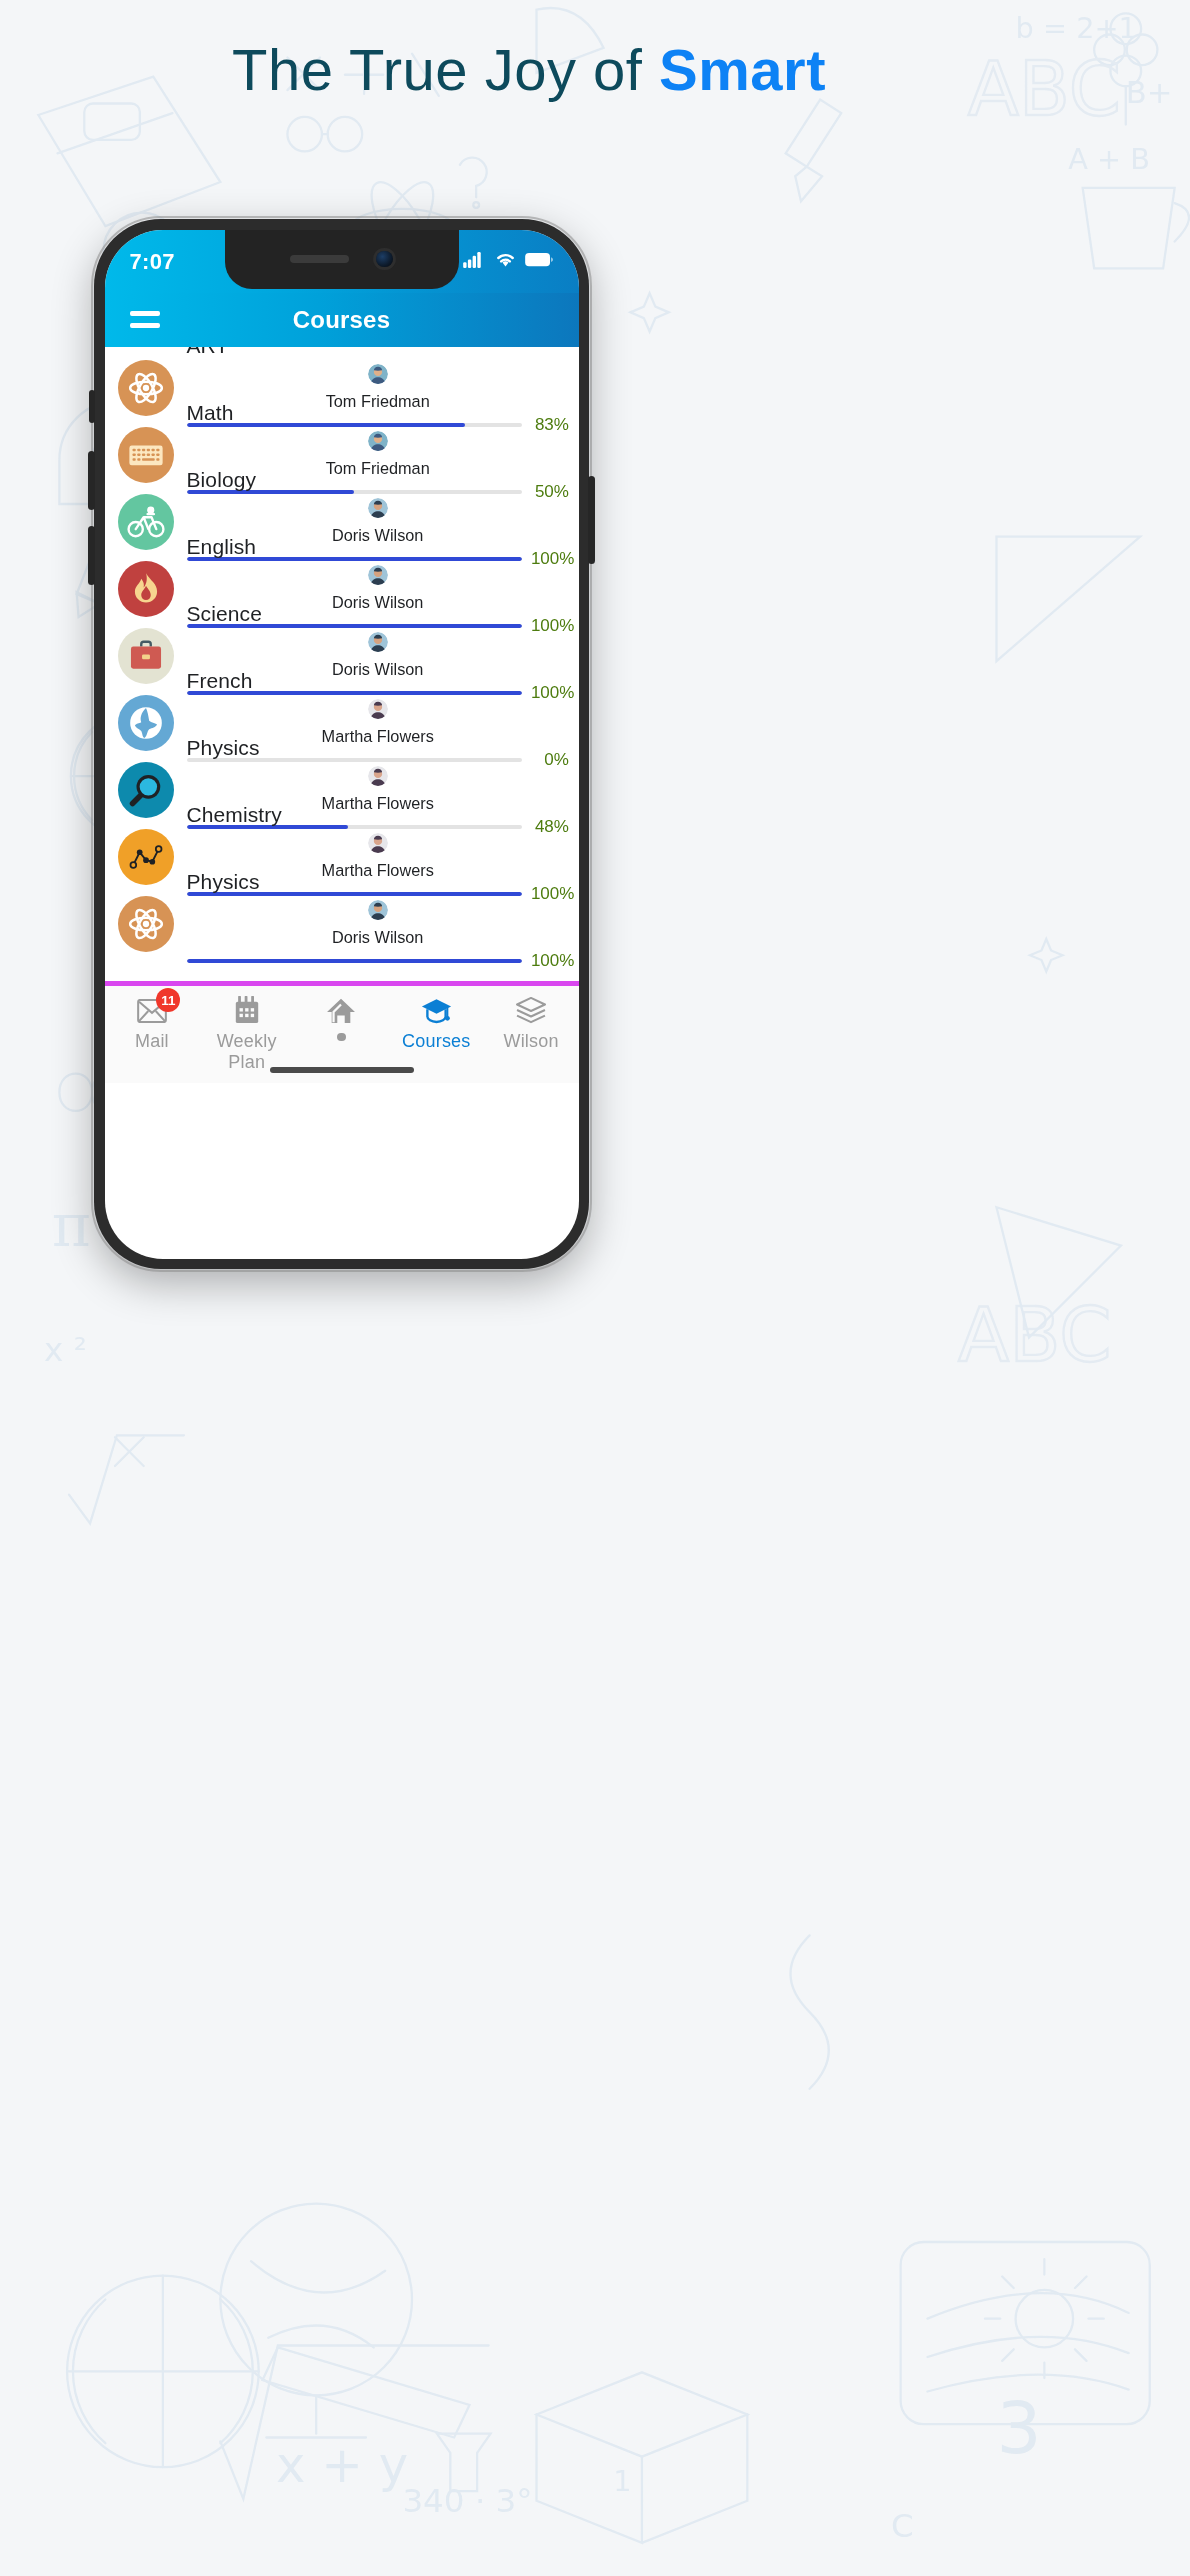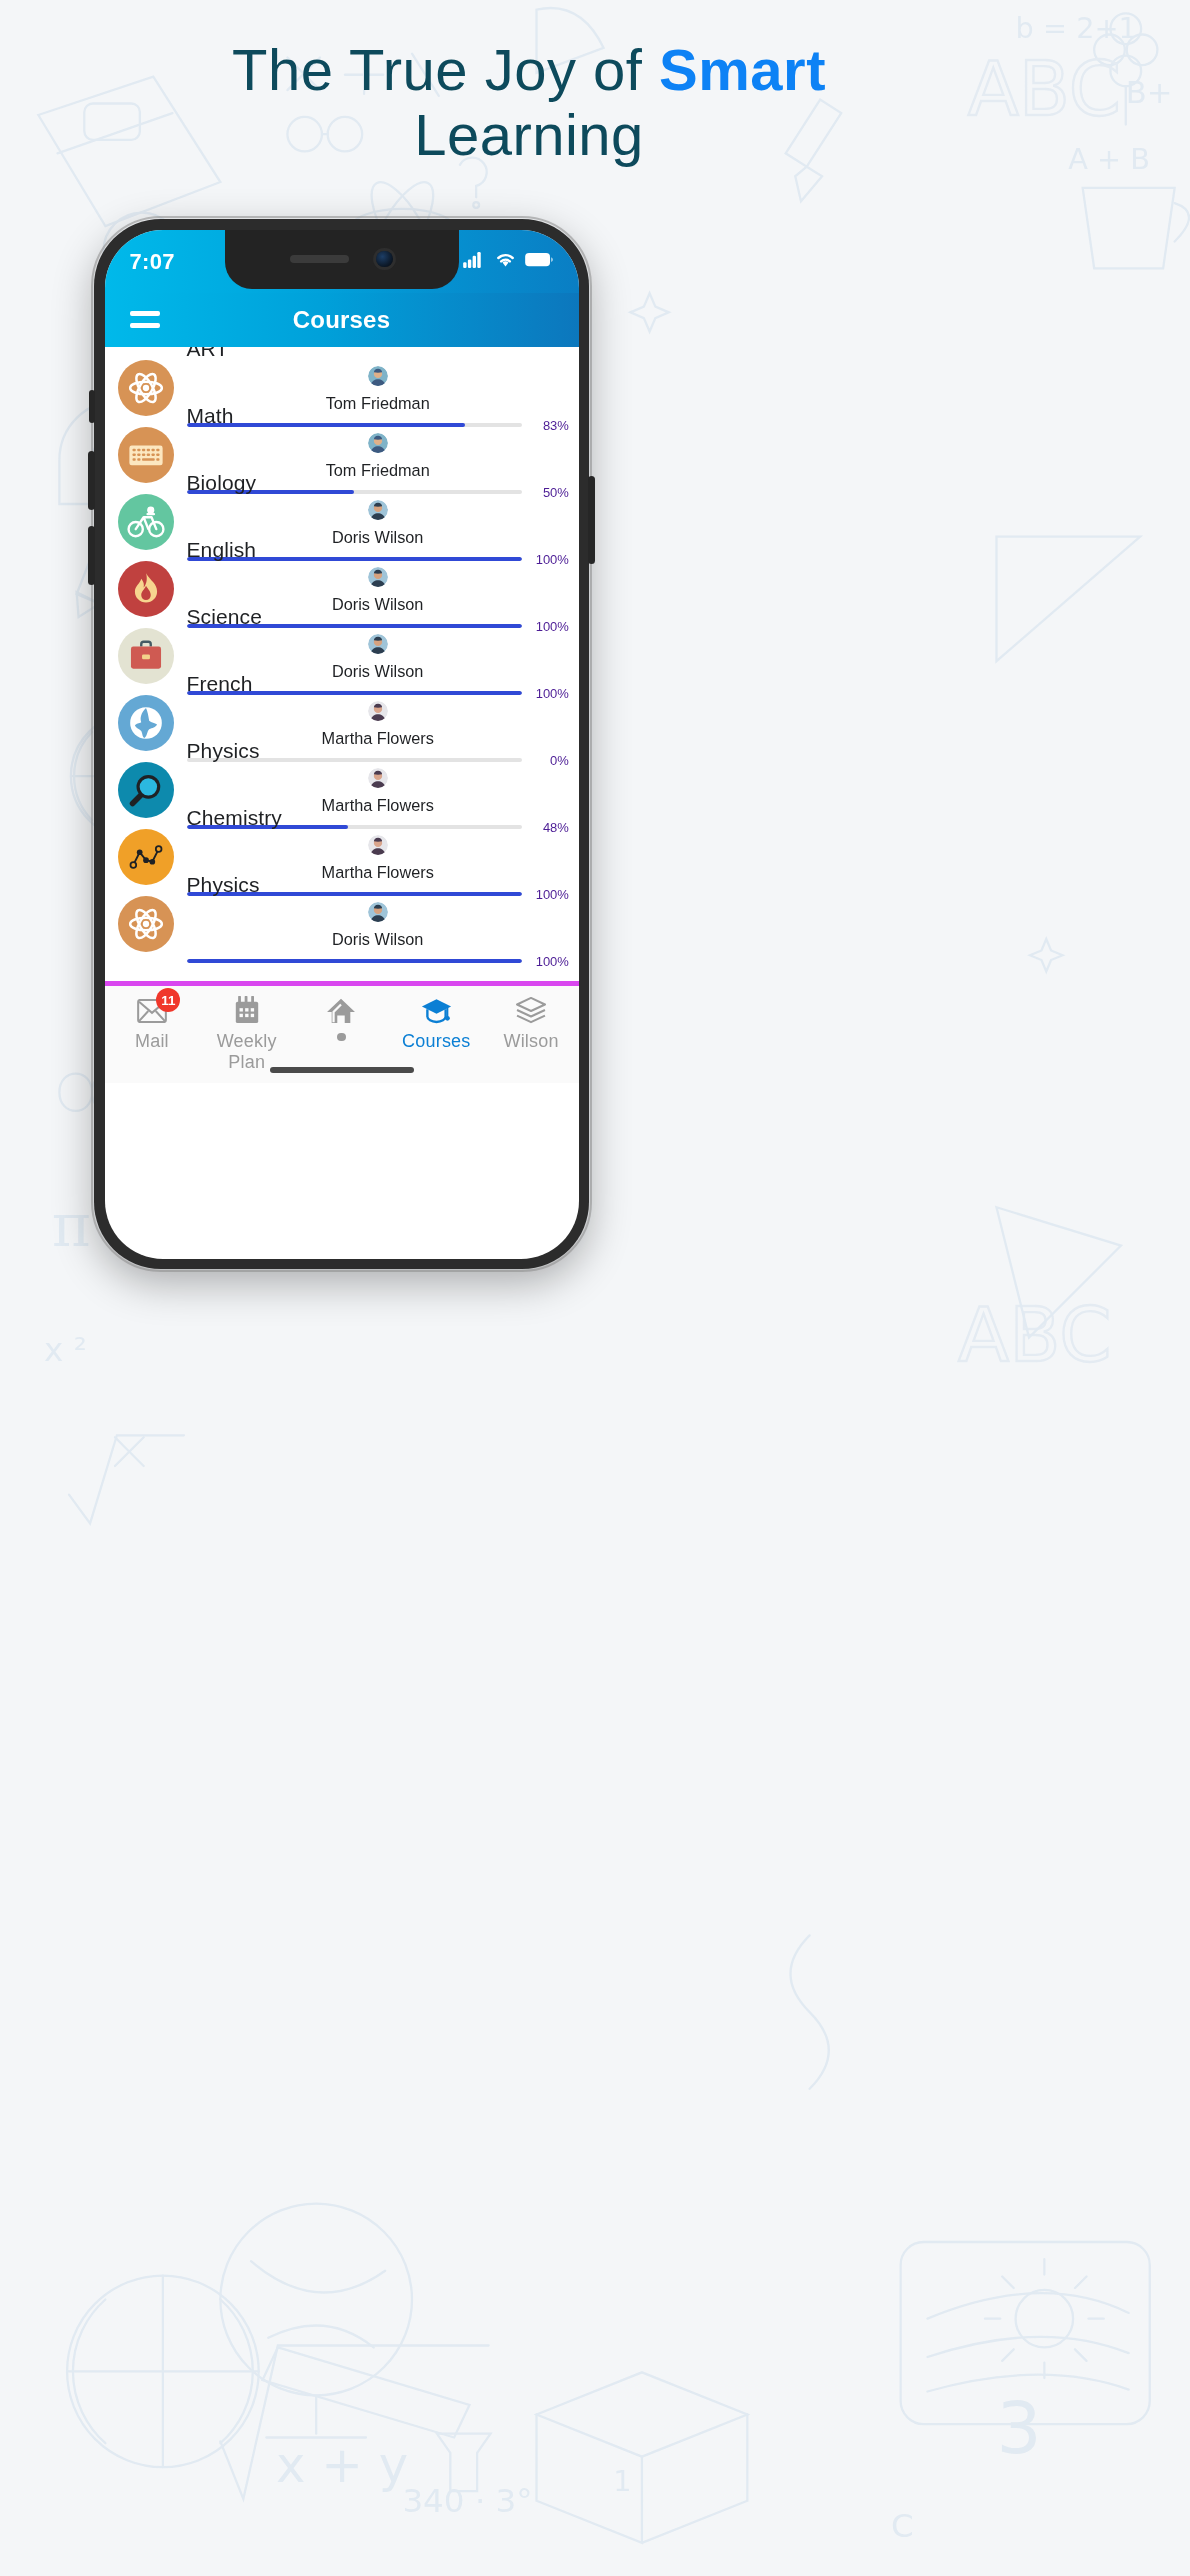--- a/index.html
+++ b/index.html
@@ -90,21 +90,21 @@
   .subj-ic { width:56px; height:56px; border-radius:50%; display:flex; align-items:center; justify-content:center; }
   .subj-ic svg { display:block; }
   .row-body { flex:1; padding-right:9.6px; position:relative; }
   .course-name { font-size:21px; color:#1f2124; font-weight:400; line-height:1.05; letter-spacing:0.1px; }
   .teacher-line { display:flex; align-items:center; gap:7.7px; margin-top:6.7px;flex-direction:column; }
   .t-av { width:20px; height:20px; border-radius:50%; overflow:hidden; flex:0 0 20px; }
   .t-name { font-size:16.3px; color:#1f2124; }
   .prog-line { display:flex; align-items:center; gap:8.6px; margin-top:4.8px; }
   .track { flex:1; height:3.8px; background:#e3e3e3; border-radius:2.9px; overflow:hidden; }
   .fill { height:100%; background:#3049d6; border-radius:2.9px; }
-  .pct { font-size:13px; color:#4c1d95; width:38px; text-align:right; flex:0 0 38px; }
+  .pct { font-size:17px; color:#4d7c0f; width:38px; text-align:right; flex:0 0 38px; }
 
   
   .tabbar {
     height:77px; background:#fafafa; border-top:5px solid #d946ef;
     display:flex; align-items:flex-start; padding-top:9.6px;
   }
   .tab { flex:1; display:flex; flex-direction:column; align-items:center; gap:4.8px; cursor:pointer; position:relative; }
   .tab-ic { height:31px; display:flex; align-items:center; justify-content:center; position:relative; }
   .tab-lbl { font-size:18px; color:#9b9b9b; letter-spacing:0.2px;text-align:center; }
   .tab.active .tab-lbl { color:#0b7fd4; }
@@ -224,21 +224,20 @@
     <path d="M1130 196 h96 l-12 84 h-72z"></path>
       <path d="M1226 212 q30 10 0 40"></path>
 
     <path d="M678 306 l6 14 14 6 -14 6 -6 14 -6 -14 -14 -6 14 -6z"></path>
     <path d="M1092 980 l5 12 12 5 -12 5 -5 12 -5 -12 -12 -5 12 -5z"></path>
   </g>
 </svg>
 
 <div class="promo">
   <span>The True Joy of </span><span class="smart">Smart</span>
-  <span class="l2">Learning</span>
 </div>
 
 <div class="phone">
   <div class="btn-side btn-left1"></div>
   <div class="btn-side btn-left2"></div>
   <div class="btn-side btn-left3"></div>
   <div class="btn-side btn-right1"></div>
 
   <div class="phone-inner">
 

